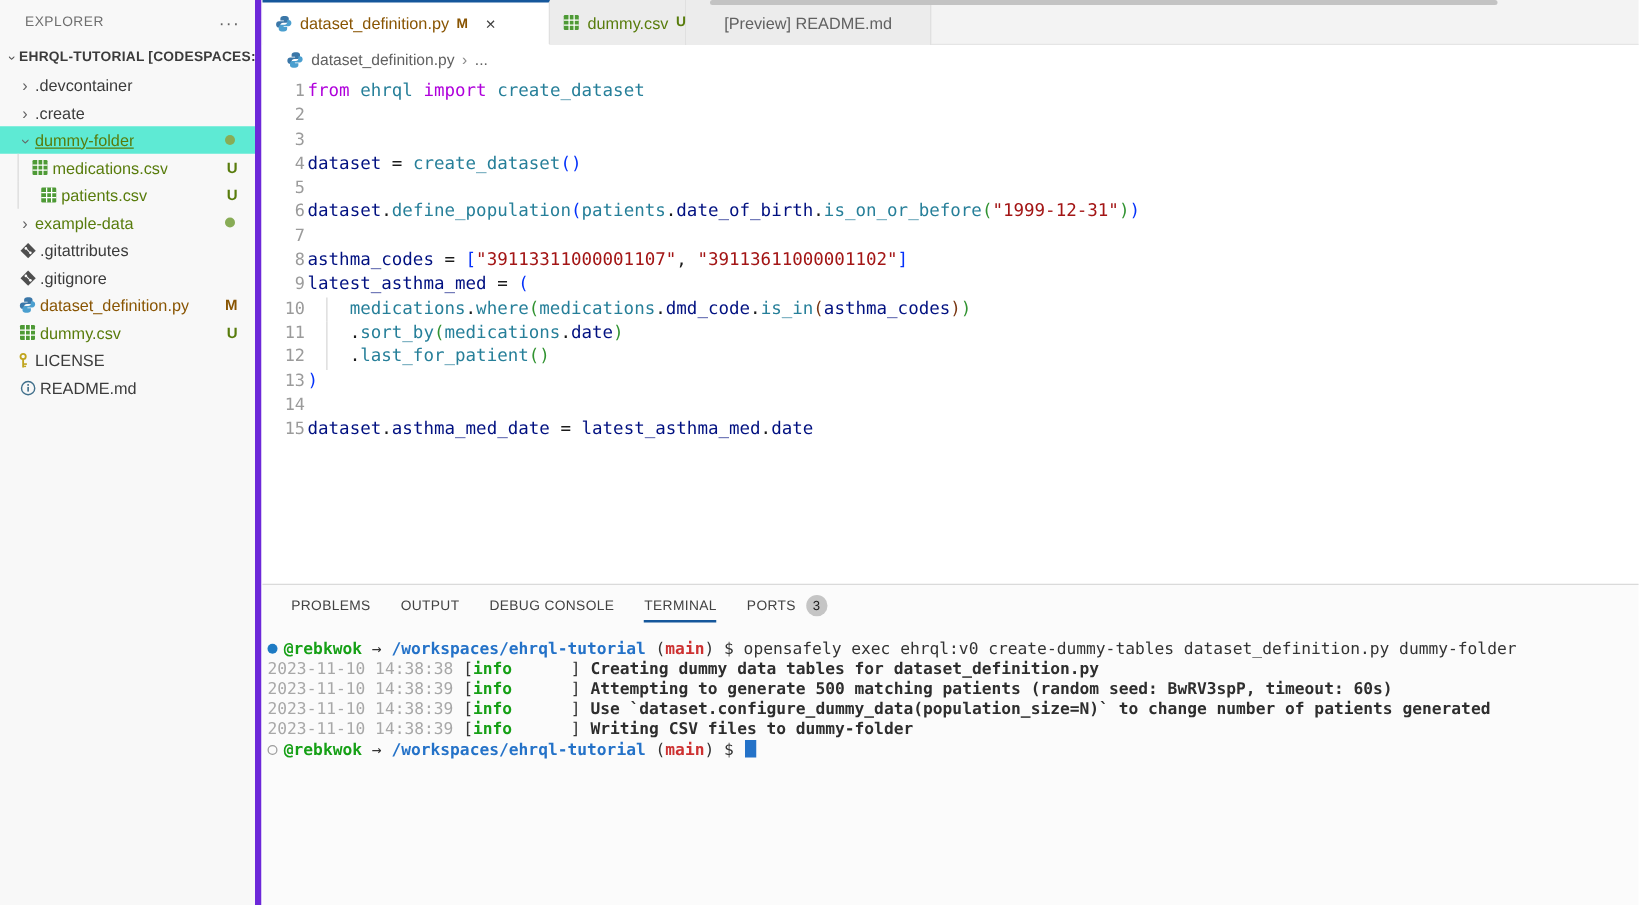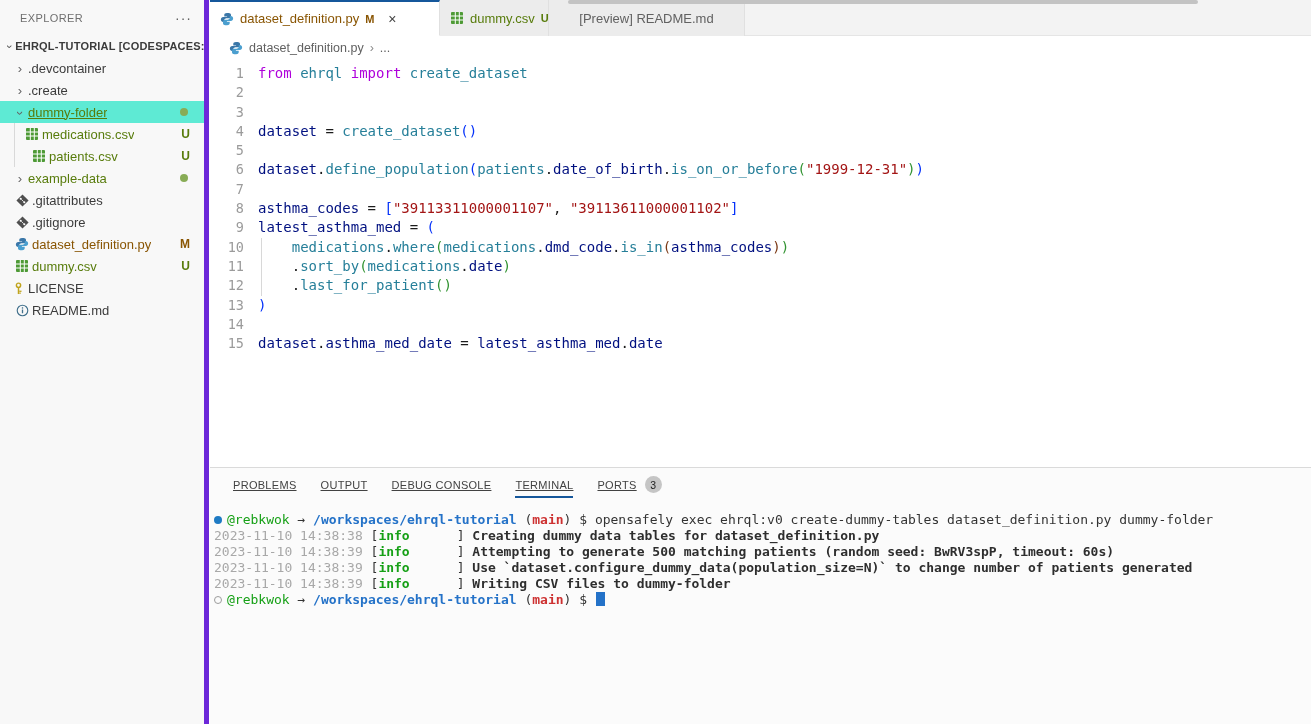--- a/index.html
+++ b/index.html
@@ -58,52 +58,52 @@
   .breadcrumb .ficon { margin-right:6px; display:flex; }
   .bc-sep { margin:0 6px; color:#8A8A8A; }
 
   
   .editor { position:absolute; left:0; top:61px; width:1101px; height:406px;
             background:#fff; overflow:hidden; }
   .code { padding-top:3px; font-family:"DejaVu Sans Mono", monospace; font-size:14px; }
   .cl { position:relative; height:19.3px; line-height:19.3px; white-space:pre; }
   .cl .gut { position:absolute; left:0; width:34px; text-align:right; color:#9B9B9B;
              font-size:13.5px; }
-  .cl .ctext { position:absolute; left:48px; }
+  .cl .ctext { position:absolute; left:36px; }
   .cl.active .gut { color:#0B216F; }
   .cl.active::after { content:""; position:absolute; left:47px; right:0; top:0; bottom:0;
                       border-top:1px solid #D8D8D8; border-bottom:1px solid #D8D8D8; }
   .cl .iguide { position:absolute; left:51px; top:0; bottom:0; width:1px; background:#D8D8D8; }
   .tk-k{color:#AF00DB} .tk-t{color:#267F99} .tk-n{color:#001080} .tk-s{color:#A31515}
   .tk-p{color:#1B1B1B} .tk-b1{color:#0431FA} .tk-b2{color:#319331} .tk-b3{color:#7B3814}
 
   
   .panel { position:absolute; left:0; top:467px; width:1101px; height:257px;
            background:#FBFBFB; border-top:1px solid #DADADA; }
   .panel-tabs { display:flex; align-items:center; gap:24px; height:33px; padding-left:23px; }
   .ptab { position:relative; font-size:11px; color:#424242; letter-spacing:.3px;
-          height:33px; display:flex; align-items:center; cursor:pointer;text-decoration:underline; }
+          height:33px; display:flex; align-items:center; cursor:pointer; }
   .ptab.active::after { content:""; position:absolute; left:0; right:0; bottom:3px;
                         height:2px; background:#15579B; }
   .ptab-badge { display:inline-flex; align-items:center; justify-content:center;
                 width:17px; height:17px; margin-left:8px; border-radius:50%;
                 background:#C5C5C5; color:#212121; font-size:10.5px; }
   .ports-wrap { display:flex; align-items:center; }
 
   
   .terminal { padding:11px 0 0 4px; font-family:"DejaVu Sans Mono", monospace;
               font-size:13px; background:#FBFBFB; }
   .tl { height:16px; line-height:16px; white-space:pre; color:#333; }
   .t-dot { display:inline-block; width:8px; height:8px; border-radius:50%;
            background:#1E7BC4; margin-right:5px; }
   .t-dot.open { background:transparent; border:1.5px solid #9C9C9C; }
   .t-time { color:#A8A8A8; }
   .t-info { color:#16A016; font-weight:bold; }
   .t-msg  { color:#2E2E2E; font-weight:bold; }
-  .t-user { color:#16A016; font-weight:normal; }
+  .t-user { color:#16A016; font-weight:bold; }
   .t-path { color:#2472C8; font-weight:bold; }
   .t-branch { color:#CD3131; font-weight:bold; }
   .t-cursor { display:inline-block; width:9px; height:14px; background:#2472C8;
               vertical-align:-2px; margin-left:1px; }
 </style>
 </head>
 <body>
 
 <div class="app">
 

